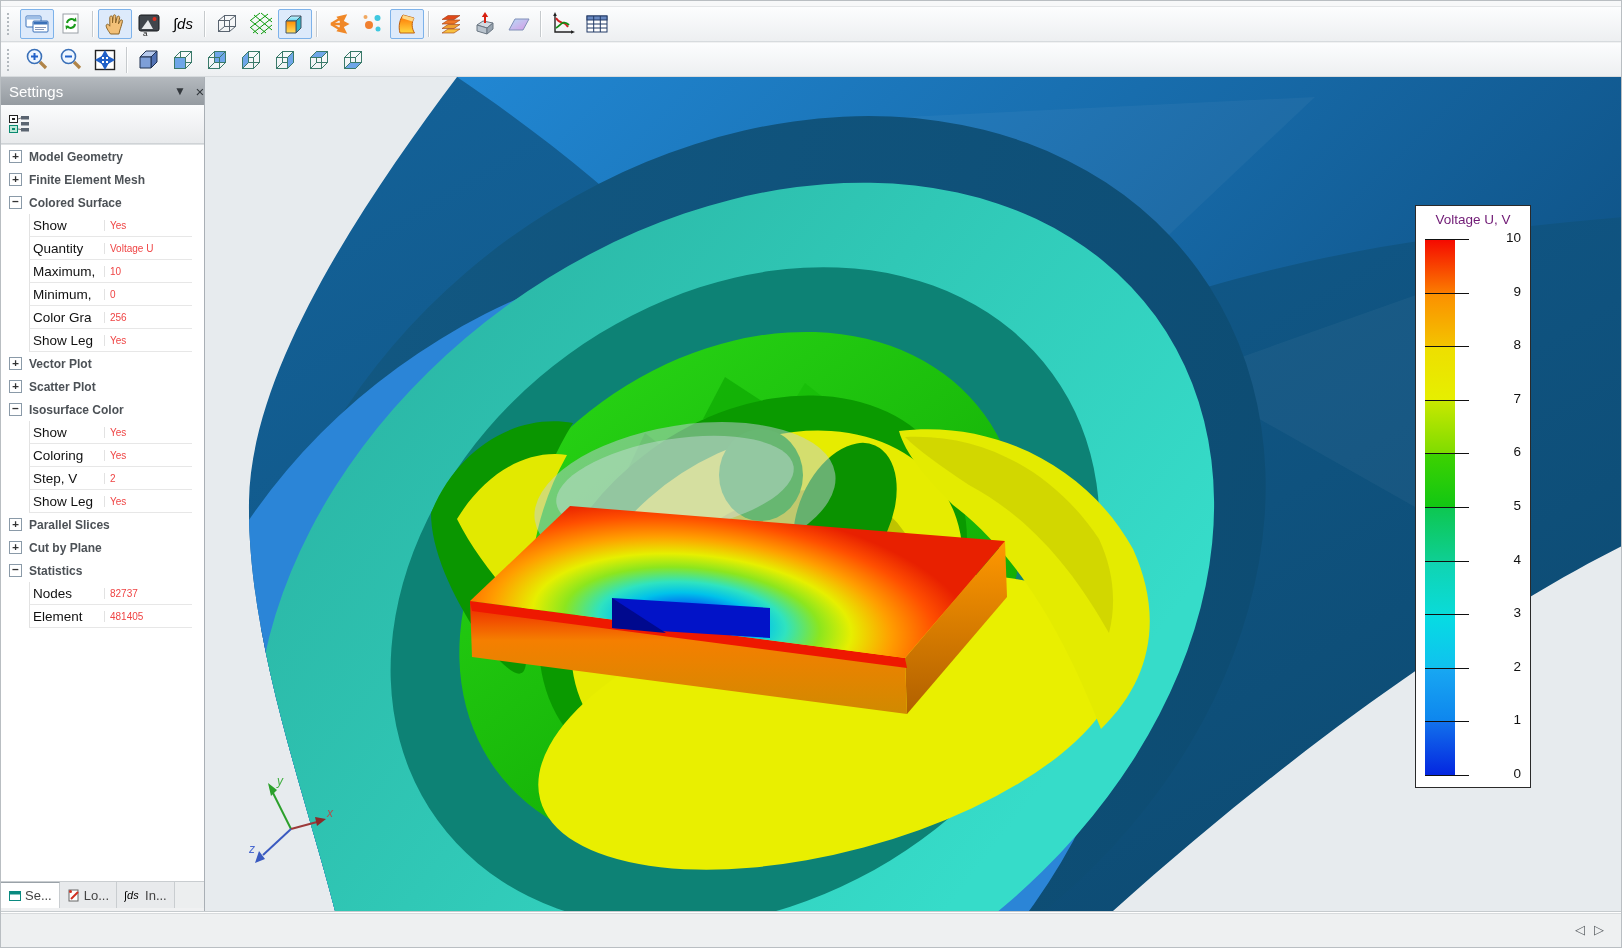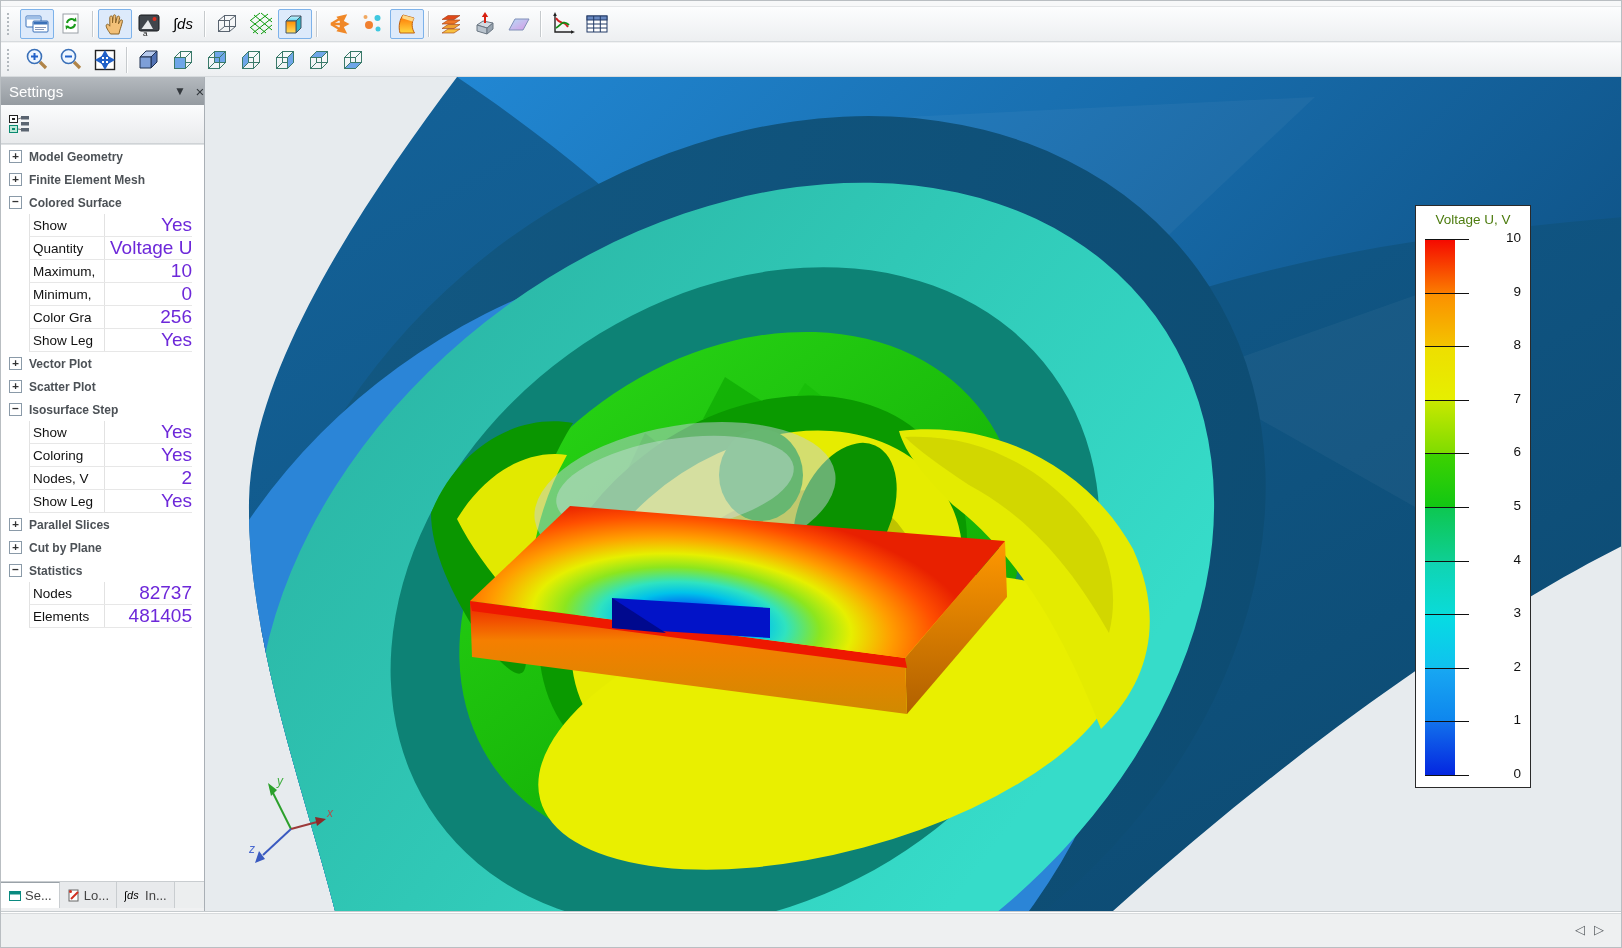--- a/index.html
+++ b/index.html
@@ -23,30 +23,30 @@
   .phead .sp{flex:1}
   .phbtn{color:#33383d;font-size:12px;width:20px;text-align:center;cursor:default;}
   .pstrip{height:39px;background:linear-gradient(#fbfcfd,#e8eaec);border-bottom:1px solid #cfd3d6;display:flex;align-items:center;padding-left:6px;box-sizing:border-box;}
   .ptree{position:absolute;left:0;top:67px;width:100%;height:737px;background:#fff;overflow:hidden;border-top:1px solid #dfe2e4;}
   .trow{height:23px;display:flex;align-items:center;background:#fff;}
   .expbox{width:13px;height:13px;box-sizing:border-box;border:1px solid #8a9aa8;background:#fff;color:#333;
           font:bold 11px/10px "DejaVu Sans Mono",monospace;text-align:center;margin:0 7px 0 8px;flex:none;}
   .clabel{font-size:12px;font-weight:bold;color:#4c5156;white-space:nowrap;}
   .prop{margin-left:28px;width:163px;box-sizing:border-box;border-bottom:1px solid #e7e7e7;border-left:1px solid #e2e2e2;}
   .plabel{width:71px;flex:none;font-size:13.5px;color:#111;padding-left:3px;white-space:nowrap;overflow:hidden;}
-  .pval{flex:1;font-size:19px;color:#6d28d9;border-left:1px solid #e2e2e2;padding-left:5px;white-space:nowrap;text-align:right;}
+  .pval{flex:1;font-size:10px;color:#ef4444;border-left:1px solid #e2e2e2;padding-left:5px;white-space:nowrap;}
   .ptabs{position:absolute;left:0;top:804px;width:100%;height:26px;display:flex;background:#eceeef;border-top:1px solid #c9cdd0;}
   .ptab{display:flex;align-items:center;gap:3px;padding:0 7px;font-size:13px;color:#444;border-right:1px solid #c9cdd0;background:#e8eaec;}
   .ptab.act{background:#fff;border-top:1px solid #9aa2a8;font-weight:normal;}
   
   .viewport{position:absolute;left:203px;top:76px;width:1419px;height:834px;background:#e7ebee;border-left:1px solid #a9afb5;box-sizing:border-box;}
   .scene{position:absolute;left:0;top:0;}
   
   .legend{position:absolute;left:1414px;top:204px;width:116px;height:583px;background:#fff;border:1px solid #2a2a2a;box-sizing:border-box;}
-  .ltitle{position:absolute;left:0;top:6px;width:100%;text-align:center;font-size:13.5px;color:#4d7c0f;}
+  .ltitle{position:absolute;left:0;top:6px;width:100%;text-align:center;font-size:13.5px;color:#701a75;}
   .lbar{position:absolute;left:9px;top:33px;width:30px;height:536px;display:flex;flex-direction:column;}
   .lseg{flex:1;}
   .ltick{position:absolute;left:9px;width:44px;height:1px;background:#111;}
   .llabel{position:absolute;right:9px;font-size:13.5px;color:#111;}
   
   .groove{position:absolute;left:0;top:910px;width:100%;height:2px;background:#fff;border-top:1px solid #c6cbce;}
   .status{position:absolute;left:0;top:912px;width:100%;height:36px;background:#eef0f1;border-top:1px solid #d7dadc;box-sizing:border-box;}
   .stbox{position:absolute;left:1px;top:3px;height:28px;background:#fcfcfc;border:1px solid #b6bcc2;
          display:flex;align-items:center;padding:0 9px;font-size:15px;font-weight:bold;color:#000;}
   .stnav{position:absolute;right:8px;top:8px;font-size:13px;color:#5a5f63;letter-spacing:9px;}
@@ -403,32 +403,32 @@
       <div class="trow cat">
           <span class="expbox">+</span>
           <span class="clabel">Vector Plot</span>
         </div>
       <div class="trow cat">
           <span class="expbox">+</span>
           <span class="clabel">Scatter Plot</span>
         </div>
       <div class="trow cat">
           <span class="expbox">−</span>
-          <span class="clabel">Isosurface Step</span>
+          <span class="clabel">Isosurface Color</span>
         </div>
       <div class="trow prop">
           <span class="plabel">Show</span>
           <span class="pval">Yes</span>
         </div>
       <div class="trow prop">
           <span class="plabel">Coloring</span>
           <span class="pval">Yes</span>
         </div>
       <div class="trow prop">
-          <span class="plabel">Nodes, V</span>
+          <span class="plabel">Step, V</span>
           <span class="pval">2</span>
         </div>
       <div class="trow prop">
           <span class="plabel">Show Leg</span>
           <span class="pval">Yes</span>
         </div>
       <div class="trow cat">
           <span class="expbox">+</span>
           <span class="clabel">Parallel Slices</span>
         </div>
@@ -438,21 +438,21 @@
         </div>
       <div class="trow cat">
           <span class="expbox">−</span>
           <span class="clabel">Statistics</span>
         </div>
       <div class="trow prop">
           <span class="plabel">Nodes</span>
           <span class="pval">82737</span>
         </div>
       <div class="trow prop">
-          <span class="plabel">Elements</span>
+          <span class="plabel">Element</span>
           <span class="pval">481405</span>
         </div>
     </div>
 
     <div class="ptabs">
       <div class="ptab act">
         <svg width="14" height="14">
           <rect x="1.5" y="2.5" width="11" height="9" fill="#fff" stroke="#0a8a80"></rect>
           <rect x="1.5" y="2.5" width="11" height="3" fill="#0a8a80"></rect>
         </svg>

